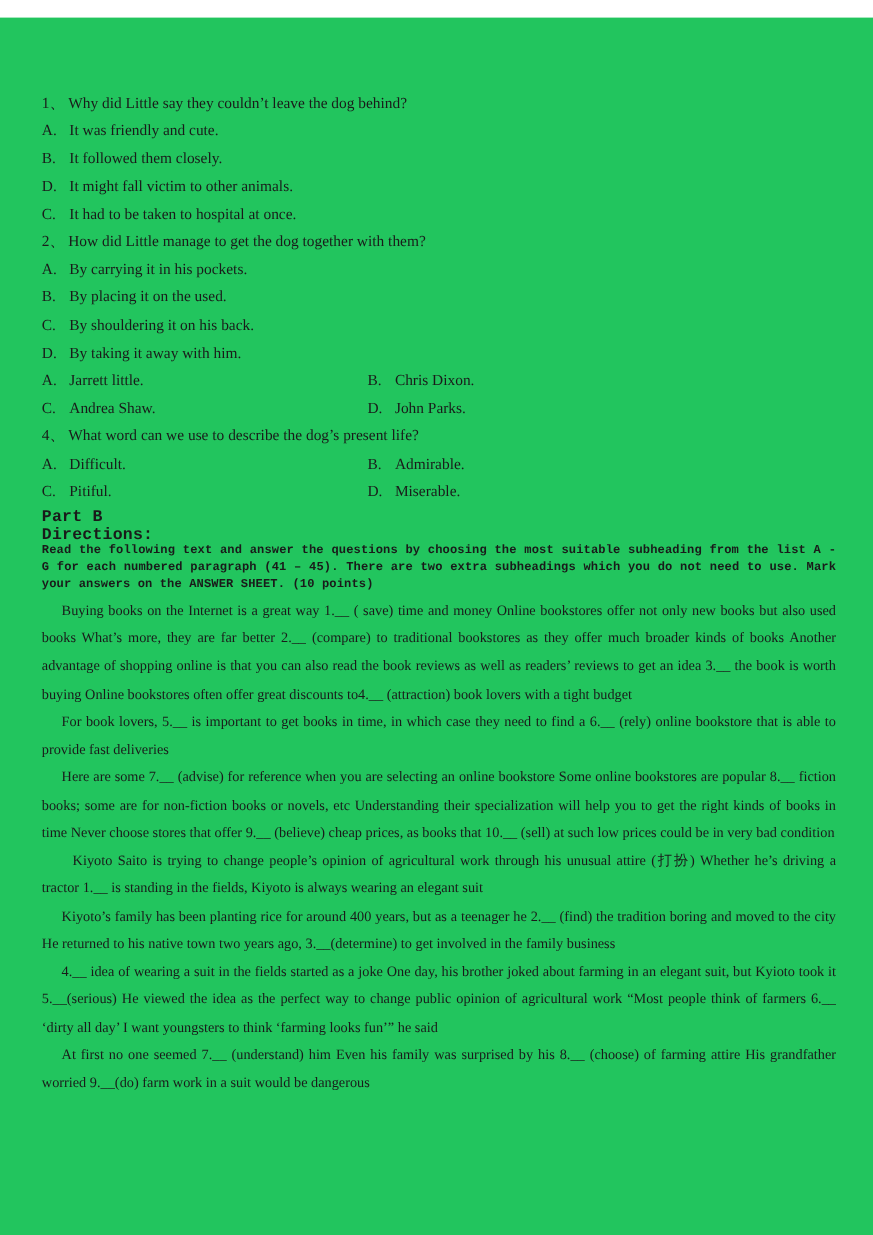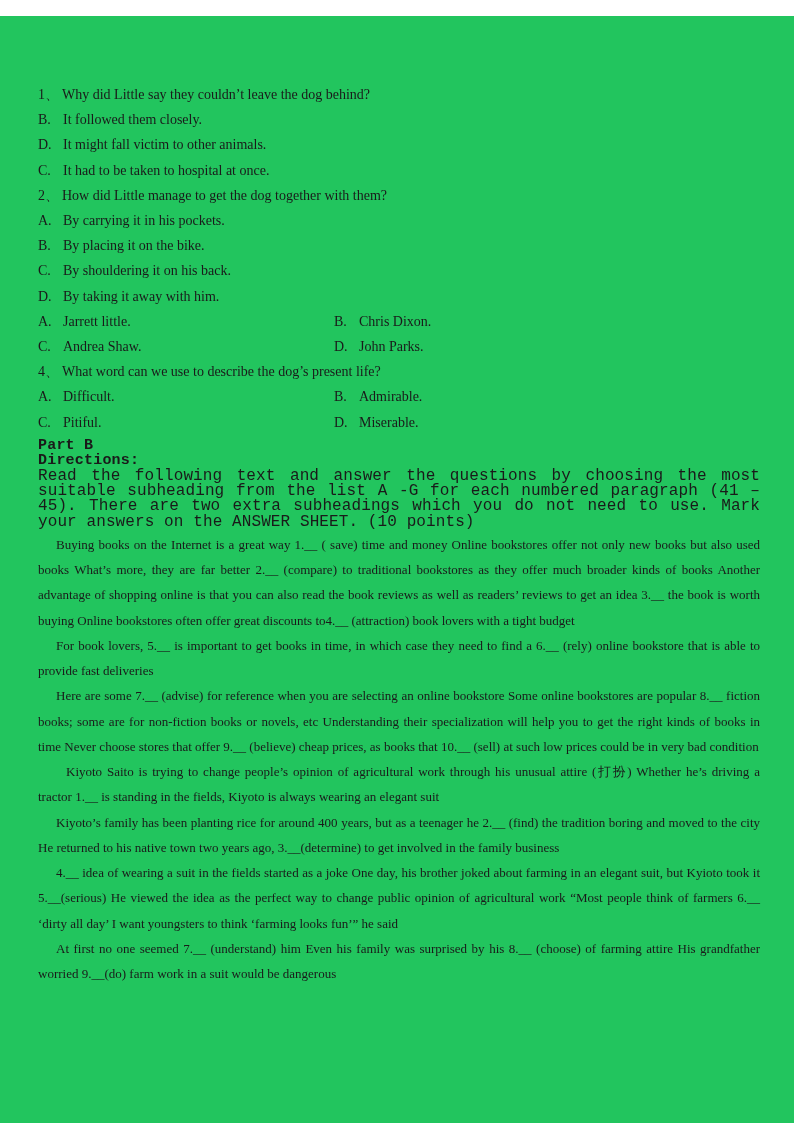--- a/index.html
+++ b/index.html
@@ -32,24 +32,25 @@
   .part-heading {
     font-family: "Liberation Mono", "DejaVu Sans Mono", monospace;
     font-weight: 700;
     font-size: 15px;
     line-height: 15.6px;
     letter-spacing: 0.2px;
   }
   .part-heading.first { margin-top: 3px; }
   .directions {
     font-family: "Liberation Mono", "DejaVu Sans Mono", monospace;
-    font-size: 16px;
+    font-size: 11px;
     line-height: 15.2px;
     text-align: justify;
     letter-spacing: 0.1px;
+    font-weight: bold;
   }
 
   
   .passages { margin-top: 2px; }
   .para {
     font-family: Liberation Serif, serif;
     font-size: 13px;
     line-height: 25.25px;
     text-align: justify;
     text-indent: 18px;
@@ -58,27 +59,28 @@
 </style>
 </head>
 <body>
 
 <div class="page">
   <div class="content">
 
     <section class="questions">
 
       <div class="q-row"><span class="q-num">1、</span><span>Why did Little say they couldn’t leave the dog behind?</span></div>
+      <div class="q-row"><span class="opt-label">A.</span><span>It was friendly and cute.</span></div>
       <div class="q-row"><span class="opt-label">B.</span><span>It followed them closely.</span></div>
       <div class="q-row"><span class="opt-label">D.</span><span>It might fall victim to other animals.</span></div>
       <div class="q-row"><span class="opt-label">C.</span><span>It had to be taken to hospital at once.</span></div>
 
       <div class="q-row"><span class="q-num">2、</span><span>How did Little manage to get the dog together with them?</span></div>
       <div class="q-row"><span class="opt-label">A.</span><span>By carrying it in his pockets.</span></div>
-      <div class="q-row"><span class="opt-label">B.</span><span>By placing it on the bike.</span></div>
+      <div class="q-row"><span class="opt-label">B.</span><span>By placing it on the used.</span></div>
       <div class="q-row"><span class="opt-label">C.</span><span>By shouldering it on his back.</span></div>
       <div class="q-row"><span class="opt-label">D.</span><span>By taking it away with him.</span></div>
 
       <div class="q-row two-col">
         <div class="cell-a"><span class="opt-label">A.</span><span>Jarrett little.</span></div>
         <div class="cell-b"><span class="opt-label">B.</span><span>Chris Dixon.</span></div>
       </div>
       <div class="q-row two-col">
         <div class="cell-a"><span class="opt-label">C.</span><span>Andrea Shaw.</span></div>
         <div class="cell-b"><span class="opt-label">D.</span><span>John Parks.</span></div>

